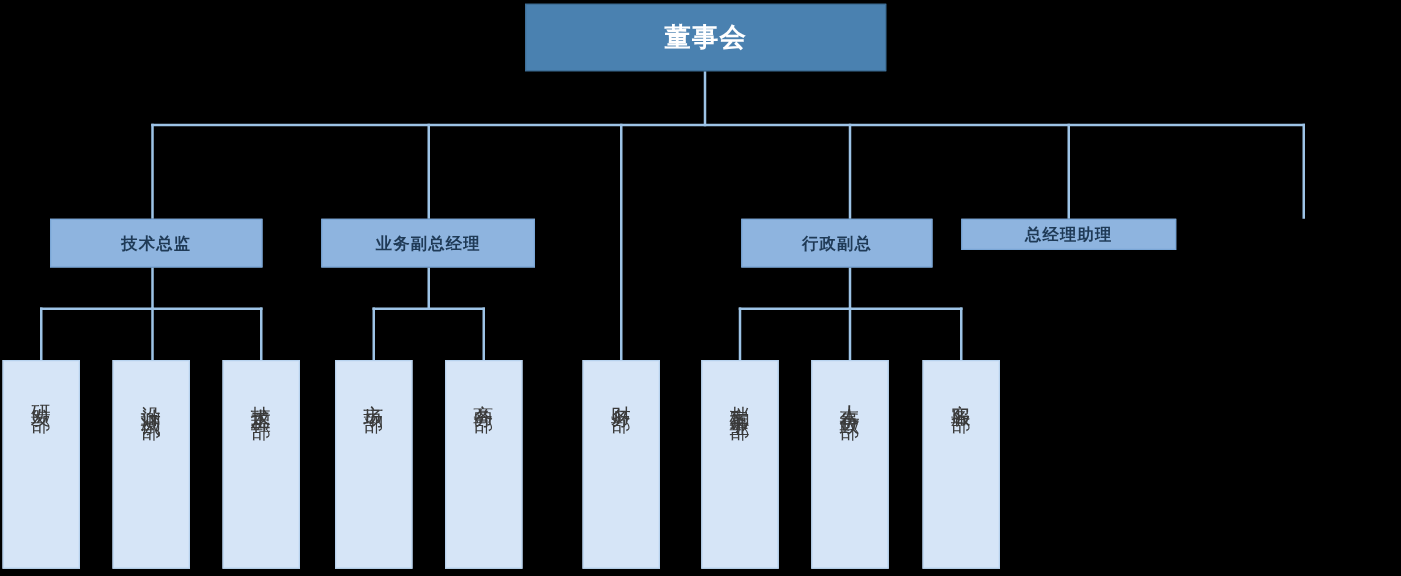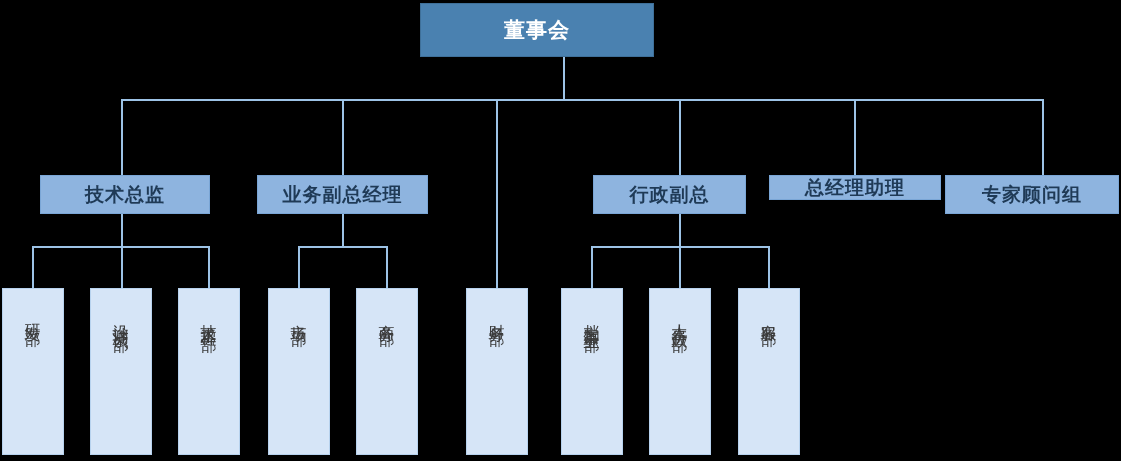--- a/index.html
+++ b/index.html
@@ -1,21 +1,21 @@
 <!DOCTYPE html>
 <html><head>
 <meta charset="utf-8">
 <style>
   html,body{margin:0;padding:0;background:#000;}
   #canvas{position:relative;width:1121px;height:461px;background:#000;overflow:hidden;
           font-family:"DejaVu Sans","Liberation Sans",sans-serif;}
   .line{position:absolute;background:#9dc3e6;}
   .node{position:absolute;box-sizing:border-box;display:flex;align-items:center;justify-content:center;}
   .lvl1{background:#4a81b0;border:1px solid #3f7099;color:#ffffff;font-weight:bold;font-size:21px;letter-spacing:1px;}
-  .lvl2{background:#8eb4df;border:1px solid #7aa6d6;color:#1f3a56;font-weight:bold;font-size:19px;letter-spacing:1px;}
+  .lvl2{background:#8eb4df;border:1px solid #7aa6d6;color:#1f3a56;font-weight:bold;font-size:13px;letter-spacing:1px;}
   .lvl3{background:#d6e5f7;border:1px solid #b7d2ee;color:#3a3a3a;font-size:16px;
         align-items:flex-start;padding-top:22px;}
   .vtext{writing-mode:vertical-rl;text-orientation:upright;line-height:1.45;letter-spacing:3px;}
 </style>
 </head>
 <body>
 
 <div id="canvas">
 
   <div class="line" style="left:563px;top:57px;width:2px;height:44px;"></div>
@@ -40,27 +40,26 @@
   <div class="line" style="left:298px;top:246px;width:90px;height:2px;"></div>
   <div class="line" style="left:298px;top:246px;width:2px;height:42px;"></div>
   <div class="line" style="left:386px;top:246px;width:2px;height:42px;"></div>
 
   <div class="line" style="left:679px;top:214px;width:2px;height:34px;"></div>
   <div class="line" style="left:591px;top:246px;width:179px;height:2px;"></div>
   <div class="line" style="left:591px;top:246px;width:2px;height:42px;"></div>
   <div class="line" style="left:679px;top:246px;width:2px;height:42px;"></div>
   <div class="line" style="left:768px;top:246px;width:2px;height:42px;"></div>
 
-  <div class="node lvl1" style="left:420px;top:3px;width:234px;height:54px;">董事会</div>
+  <div class="node lvl1" style="left:420px;top:3px;width:289px;height:54px;">董事会</div>
 
   <div class="node lvl2" style="left:40px;top:175px;width:170px;height:39px;">技术总监</div>
   <div class="node lvl2" style="left:257px;top:175px;width:171px;height:39px;">业务副总经理</div>
   <div class="node lvl2" style="left:593px;top:175px;width:153px;height:39px;">行政副总</div>
   <div class="node lvl2" style="left:769px;top:175px;width:172px;height:25px;">总经理助理</div>
-  <div class="node lvl2" style="left:945px;top:175px;width:174px;height:39px;">专家顾问组</div>
 
   <div class="node lvl3" style="left:2px;top:288px;width:62px;height:167px;">
     <span class="vtext">研发部</span>
   </div>
   <div class="node lvl3" style="left:90px;top:288px;width:62px;height:167px;">
     <span class="vtext">设计测试部</span>
   </div>
   <div class="node lvl3" style="left:178px;top:288px;width:62px;height:167px;">
     <span class="vtext">技术工程部</span>
   </div>

